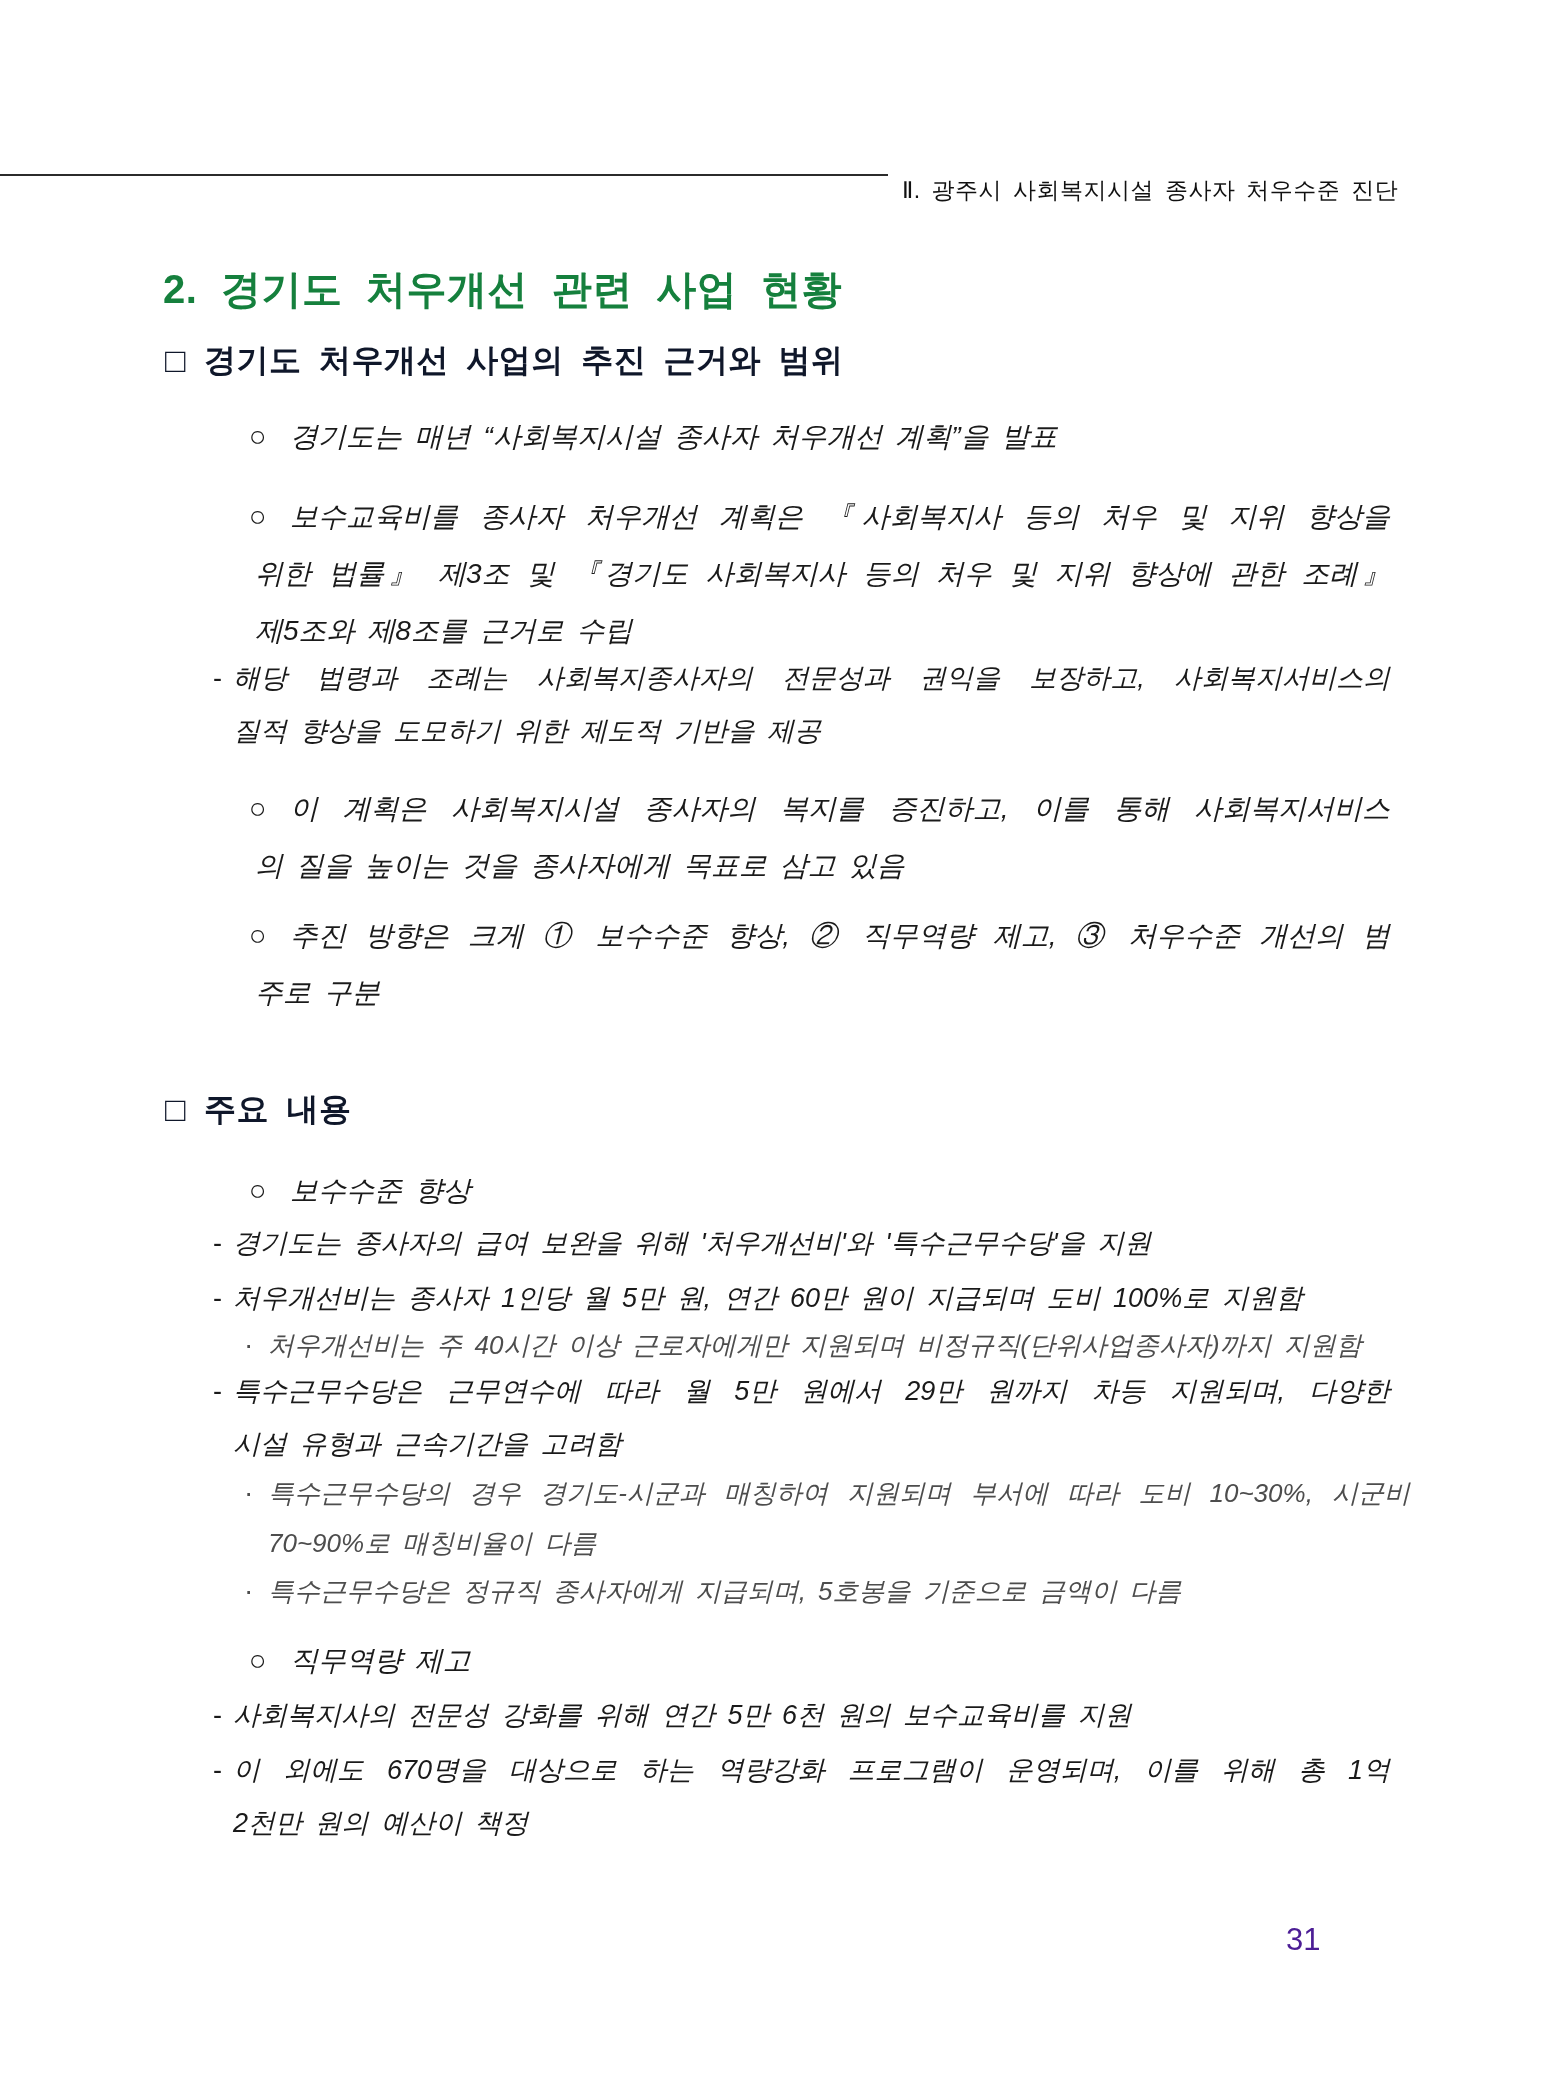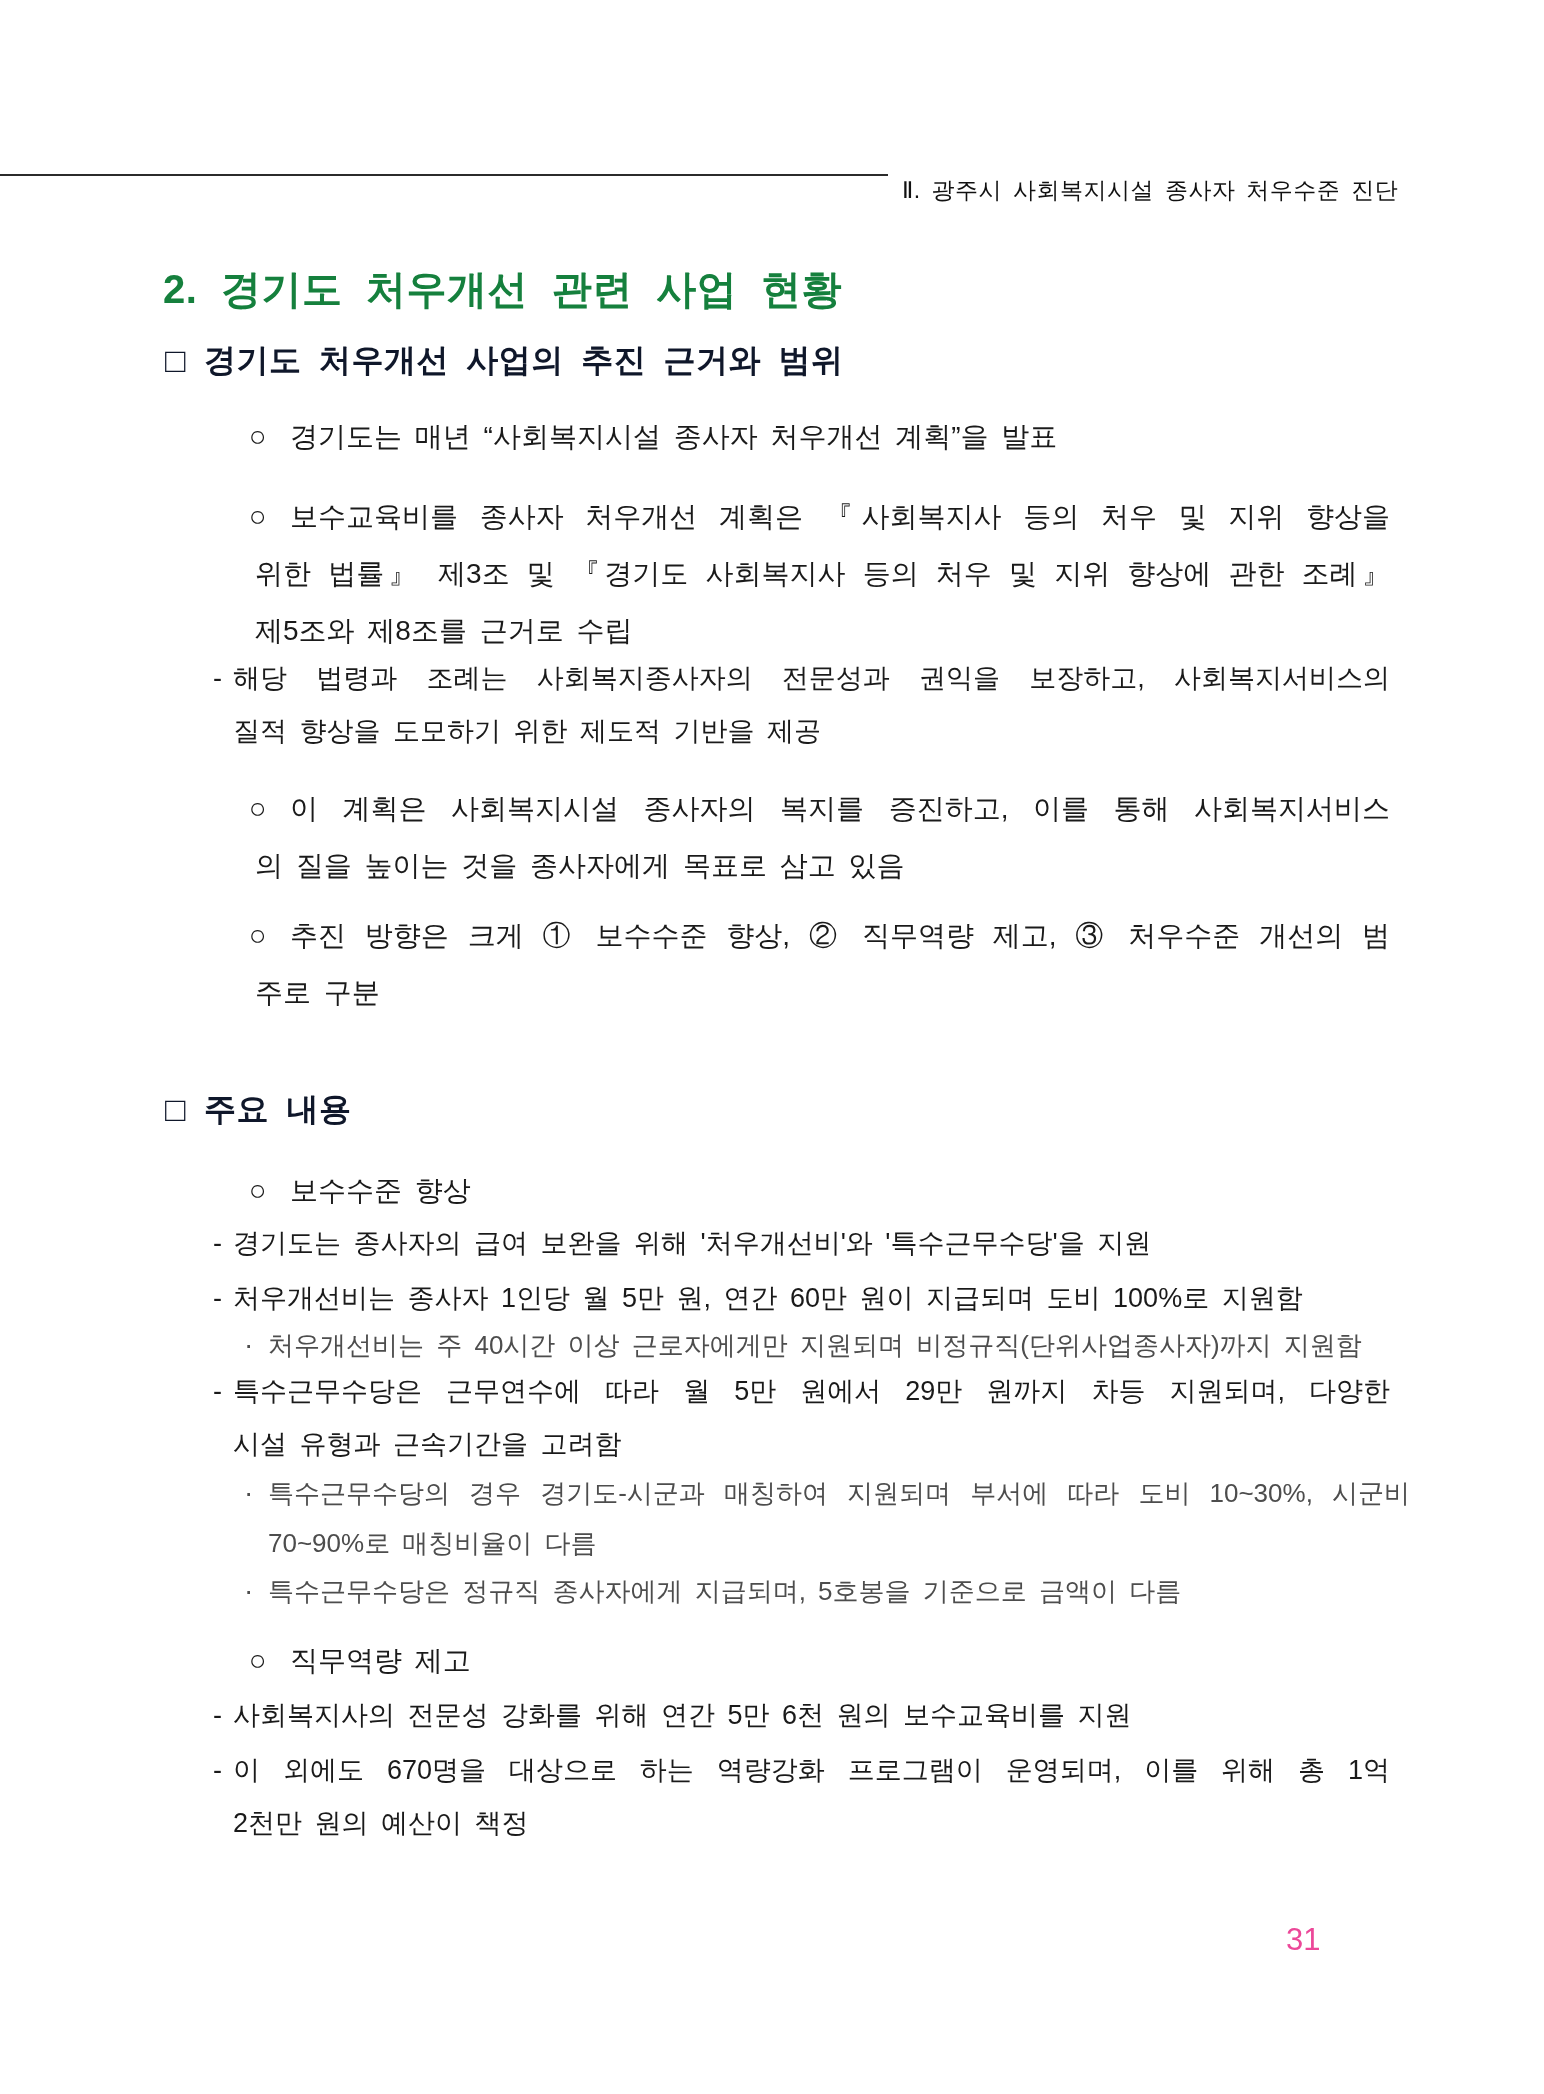--- a/index.html
+++ b/index.html
@@ -40,26 +40,26 @@
   .para .marker{
     position:absolute;top:0;line-height:inherit;
   }
   .para.circle{left:255px;width:1135px;font-size:28px;line-height:57px;}
   .para.circle .marker{left:-6px;font-size:29px;}
   .para.circle .line.first{text-indent:35px;}
   .para.dash{left:233px;width:1157px;font-size:27px;line-height:53px;}
   .para.dash .marker{left:-20px;}
   .para.dot{left:268px;width:1142px;font-size:26px;line-height:50px;color:#4d4d4d;}
   .para.dot .marker{left:-24px;font-size:28px;}
-  .line{text-align:left;}
+  .line{text-align:left;font-style:italic;}
   .line.j{text-align:justify;text-align-last:justify;}
   
   .page-number{
     position:absolute;left:1286px;top:1922px;
-    font-size:31px;line-height:36px;color:#ec4899;
+    font-size:31px;line-height:36px;color:#4c1d95;
   }
 </style>
 </head>
 <body>
 
 <div class="page">
 
   <div class="header-rule"></div>
   <div class="header-text">Ⅱ. 광주시 사회복지시설 종사자 처우수준 진단</div>
 

